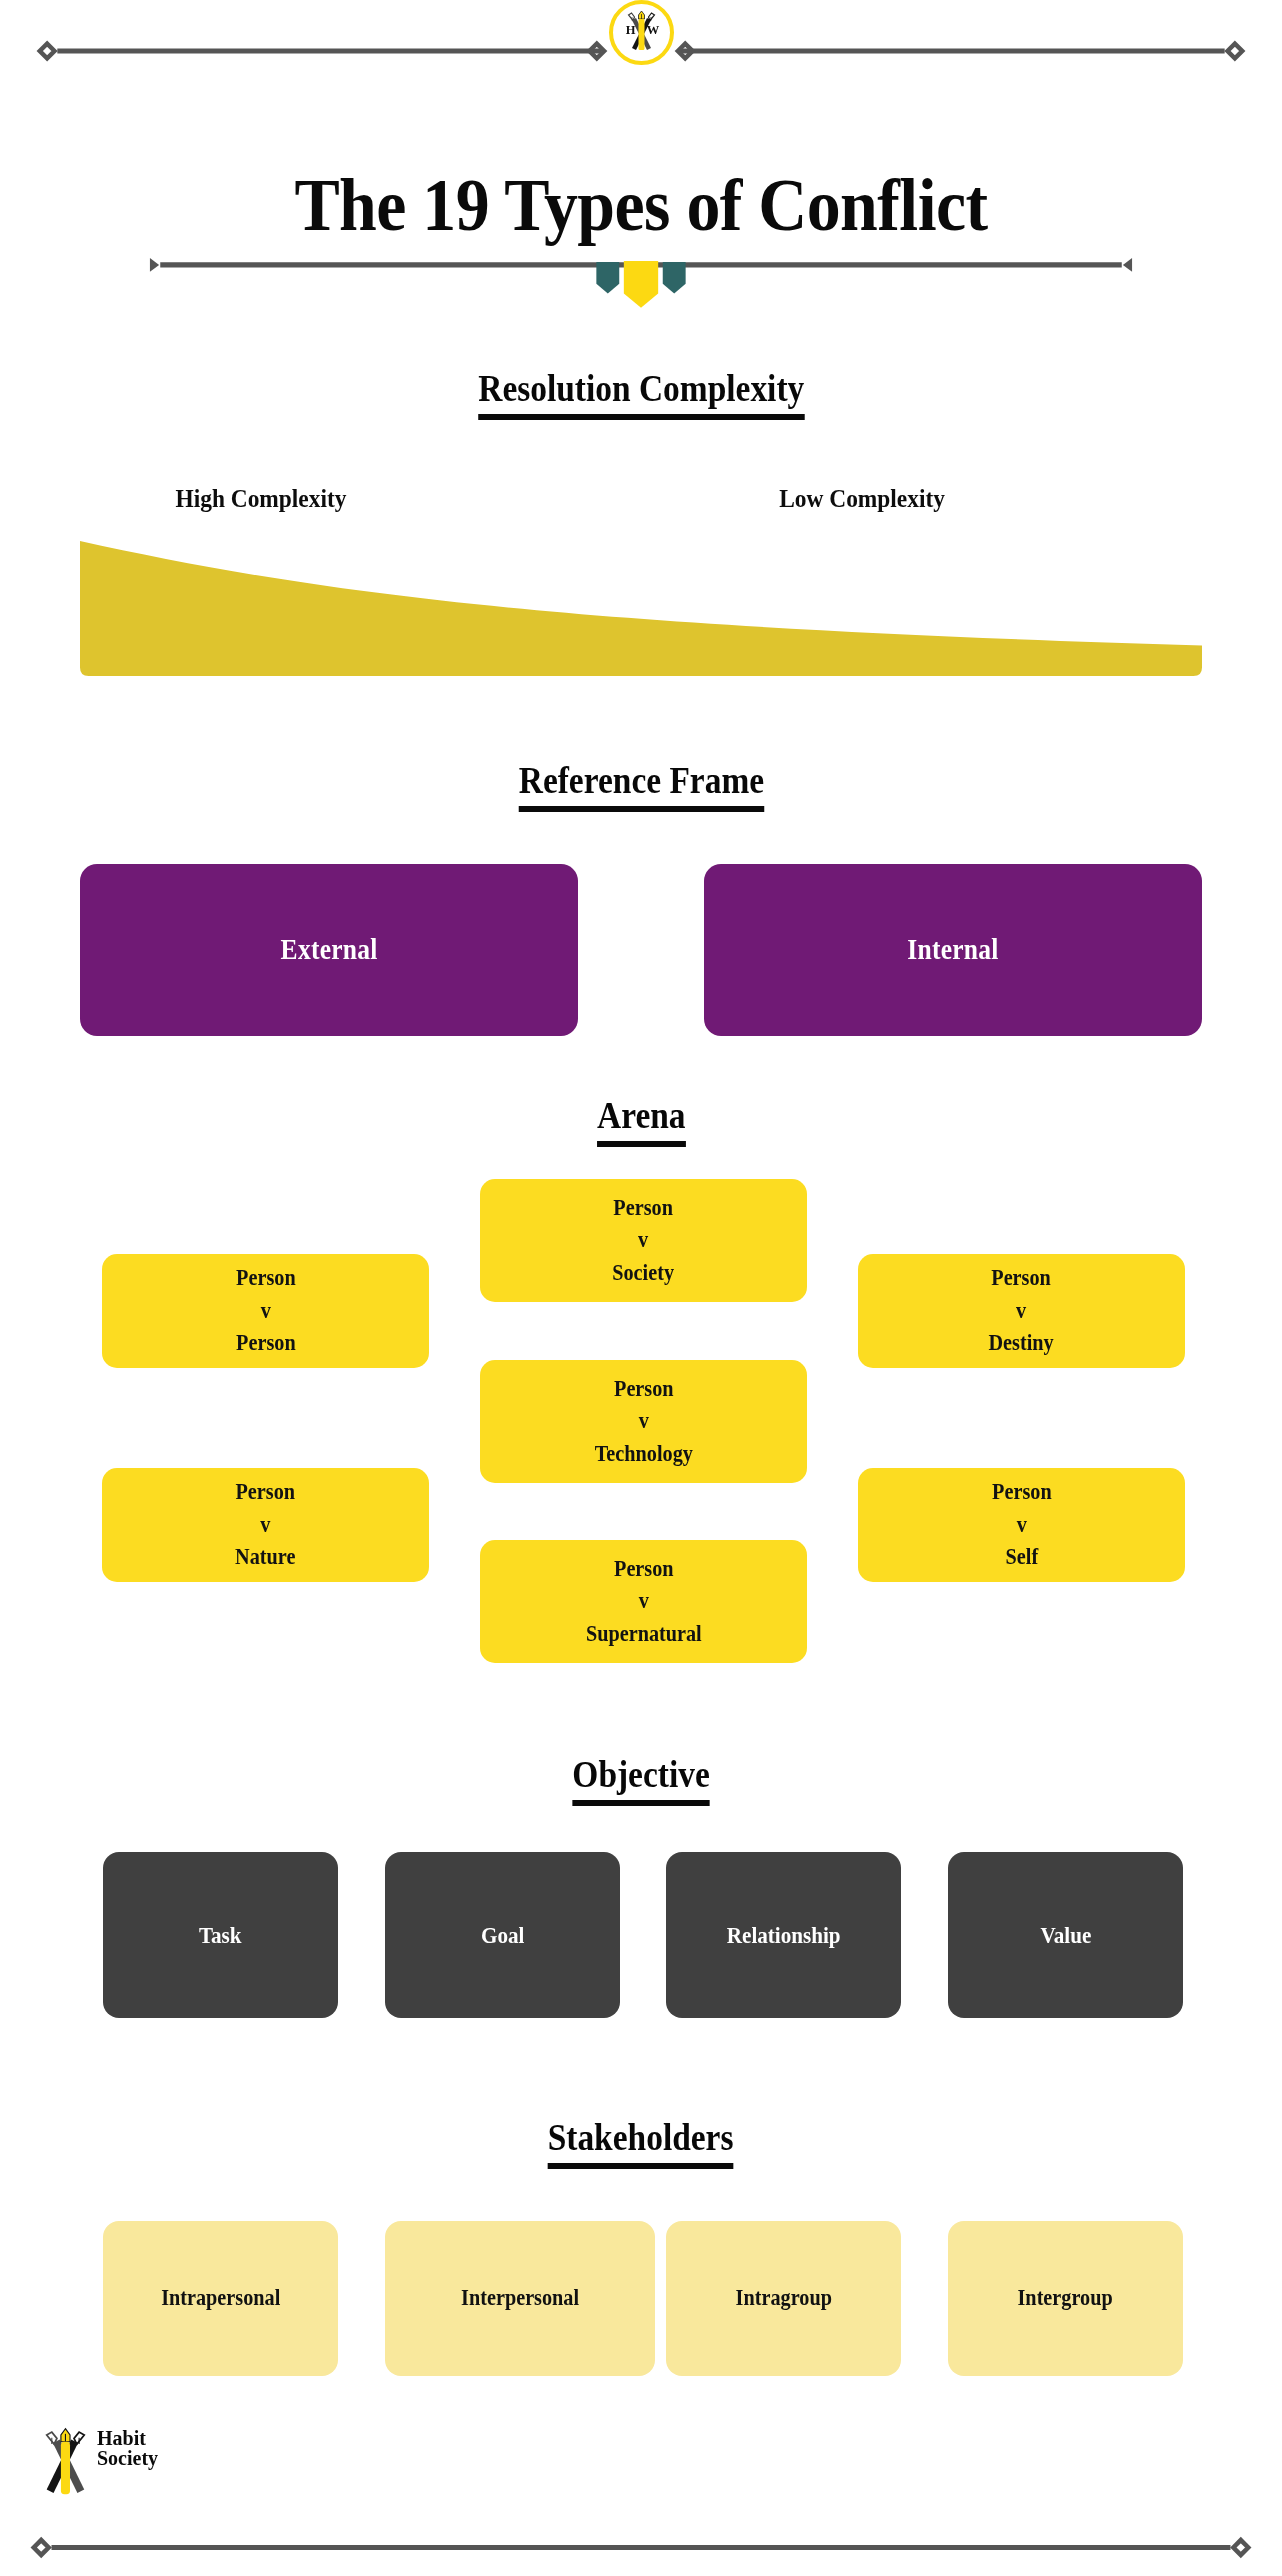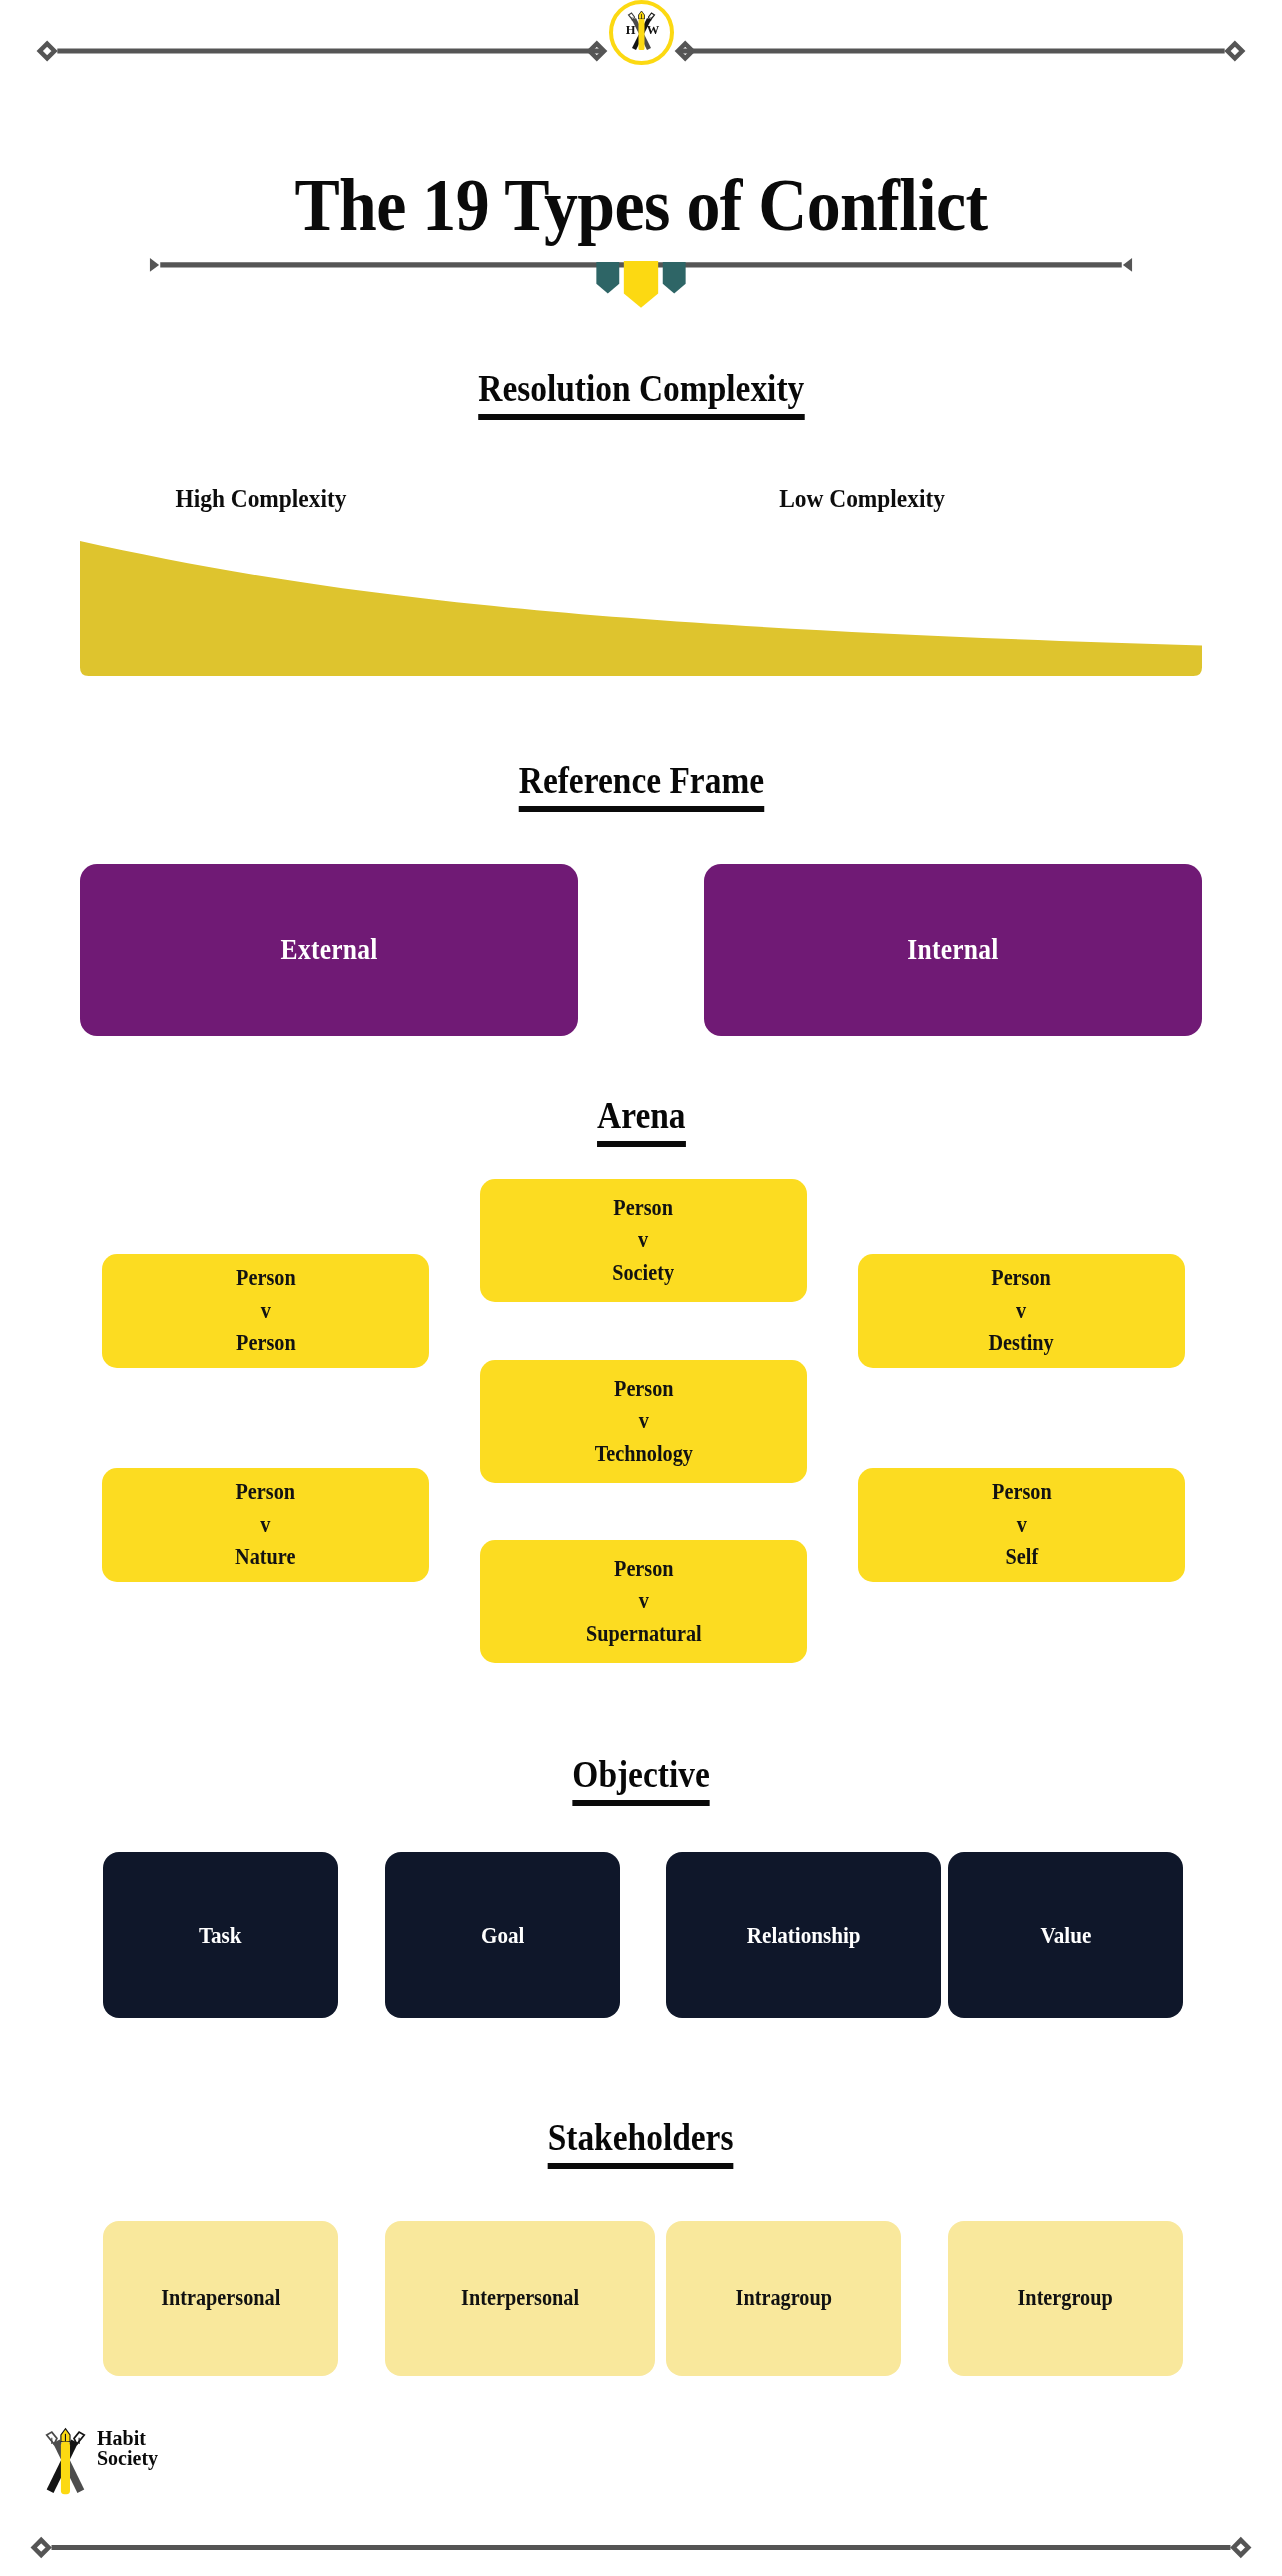--- a/index.html
+++ b/index.html
@@ -142,21 +142,21 @@
 
   .arena-card {
     background: #FCDC21;
   }
   .arena-card .card-label {
     color: #121212;
     font-size: 23px;
   }
 
   .obj-card {
-    background: #0f172a;
+    background: #404040;
     height: 166px;
     border-radius: 16px;
   }
   .obj-card .card-label {
     color: #ffffff;
     font-size: 24px;
   }
 
   .stake-card {
     background: #F9E89C;
@@ -317,21 +317,21 @@
   <div class="sec-head" style="top:1755px;">
     <span>Objective</span>
   </div>
 
   <div class="card obj-card" style="left:103px; top:1852px; width:235px;">
     <span class="card-label">Task</span>
   </div>
   <div class="card obj-card" style="left:385px; top:1852px; width:235px;">
     <span class="card-label">Goal</span>
   </div>
-  <div class="card obj-card" style="left:666px; top:1852px; width:275px;">
+  <div class="card obj-card" style="left:666px; top:1852px; width:235px;">
     <span class="card-label">Relationship</span>
   </div>
   <div class="card obj-card" style="left:948px; top:1852px; width:235px;">
     <span class="card-label">Value</span>
   </div>
 
   <div class="sec-head" style="top:2118px;">
     <span>Stakeholders</span>
   </div>
 

